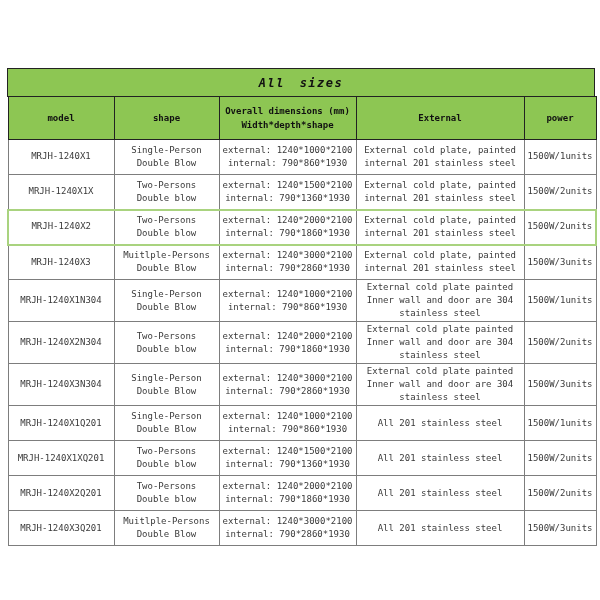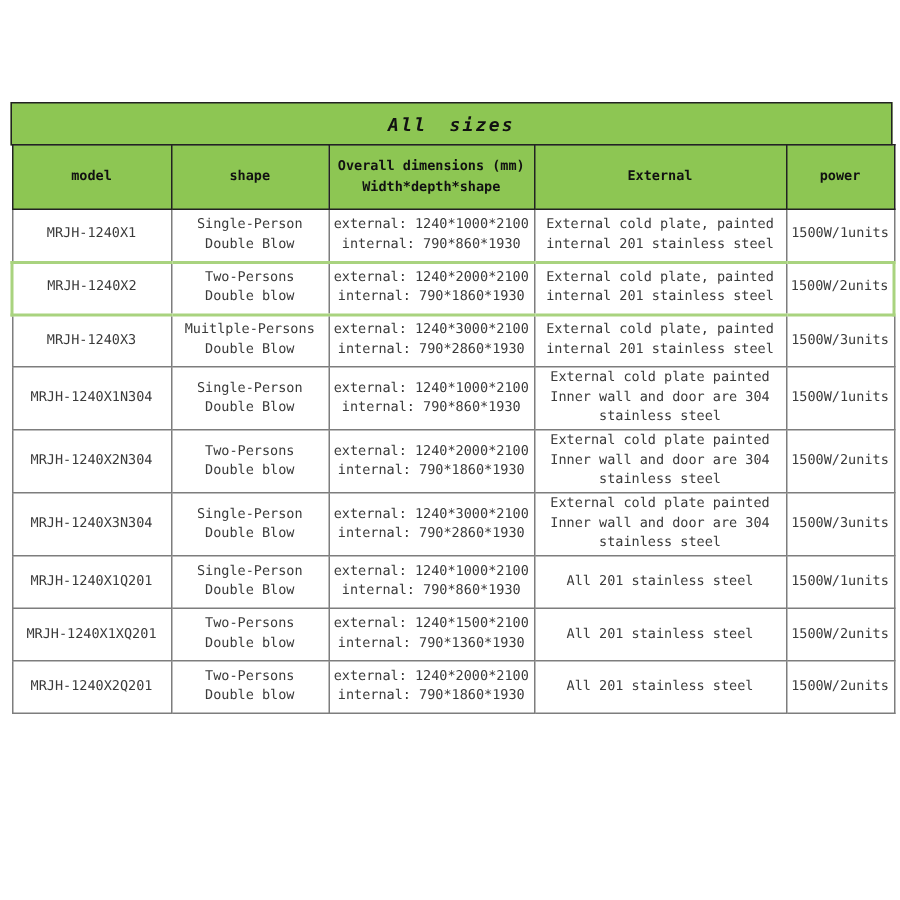--- a/index.html
+++ b/index.html
@@ -99,20 +99,30 @@
         <tr>
           <td>MRJH-1240X1</td>
           <td>Single-Person
 Double Blow</td>
           <td>external: 1240*1000*2100
 internal: 790*860*1930</td>
           <td>External cold plate, painted
 internal 201 stainless steel</td>
           <td>1500W/1units</td>
         </tr>
+        <tr>
+          <td>MRJH-1240X1X</td>
+          <td>Two-Persons
+Double blow</td>
+          <td>external: 1240*1500*2100
+internal: 790*1360*1930</td>
+          <td>External cold plate, painted
+internal 201 stainless steel</td>
+          <td>1500W/2units</td>
+        </tr>
         <tr class="hl">
           <td>MRJH-1240X2</td>
           <td>Two-Persons
 Double blow</td>
           <td>external: 1240*2000*2100
 internal: 790*1860*1930</td>
           <td>External cold plate, painted
 internal 201 stainless steel</td>
           <td>1500W/2units</td>
         </tr>
@@ -179,15 +189,24 @@
         </tr>
         <tr>
           <td>MRJH-1240X2Q201</td>
           <td>Two-Persons
 Double blow</td>
           <td>external: 1240*2000*2100
 internal: 790*1860*1930</td>
           <td>All 201 stainless steel</td>
           <td>1500W/2units</td>
         </tr>
+        <tr>
+          <td>MRJH-1240X3Q201</td>
+          <td>Muitlple-Persons
+Double Blow</td>
+          <td>external: 1240*3000*2100
+internal: 790*2860*1930</td>
+          <td>All 201 stainless steel</td>
+          <td>1500W/3units</td>
+        </tr>
       </tbody>
   </table>
 </div>
 
 </body></html>

